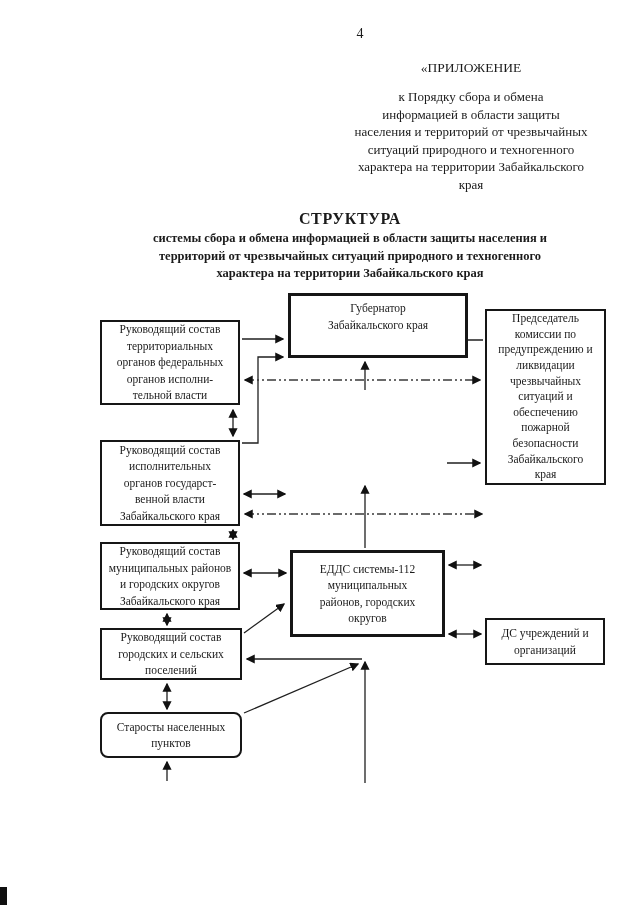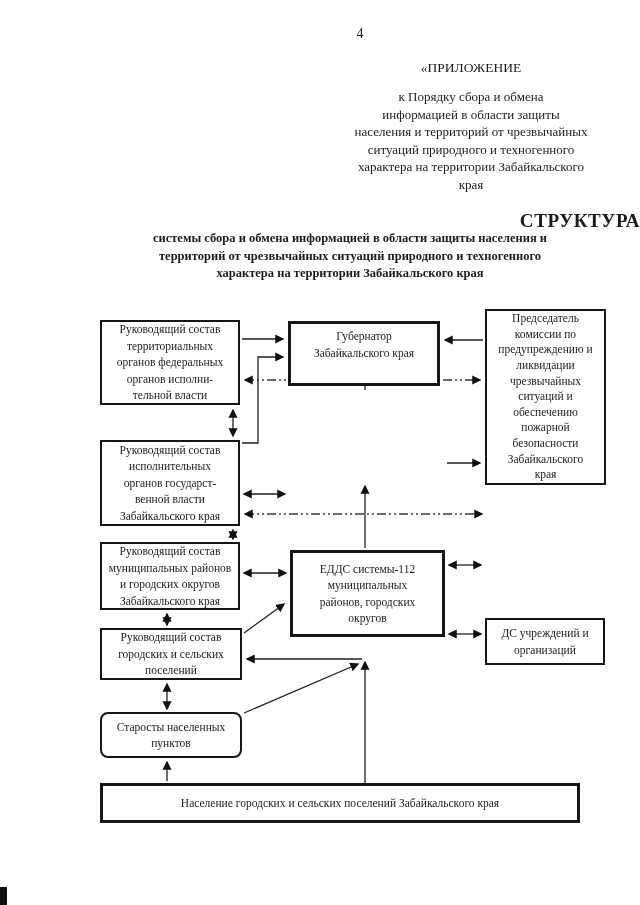--- a/index.html
+++ b/index.html
@@ -5,30 +5,30 @@
   html,body { margin:0; padding:0; background:#e8e8e8; }
   .page {
     position:relative; width:640px; height:905px; margin:0 auto;
     background:#ffffff; overflow:hidden;
     font-family:"Liberation Serif","DejaVu Serif",serif; color:#1b1b1b;
   }
   .centered-text { position:absolute; text-align:center; white-space:pre-line; }
   #page-number { left:330px; top:26px; width:60px; font-size:14px; }
   #appendix-heading { left:331px; top:60px; width:280px; font-size:13.5px; }
   #appendix-text { left:321px; top:88px; width:300px; font-size:13px; line-height:17.5px; }
-  #doc-title { left:60px; top:210px; width:580px; font-size:19px; font-weight:bold; letter-spacing:0.6px;text-align:right; }
+  #doc-title { left:60px; top:210px; width:580px; font-size:16px; font-weight:bold; letter-spacing:0.6px; }
   #doc-subtitle { left:30px; top:230px; width:640px; font-size:12.5px; font-weight:bold; line-height:17.5px; }
 
   .node {
     position:absolute; box-sizing:border-box; background:#ffffff;
     border:2.5px solid #161616; display:flex; align-items:center; justify-content:center;
     text-align:center; white-space:pre-line; font-size:11.5px; line-height:16.5px;
   }
   #n-terr    { left:100px; top:320px; width:140px; height:85px; }
-  #n-gov     { left:288px; top:293px; width:152px; height:65px; border-width:3px; align-items:flex-start; padding-top:4px;margin-top:28px; }
+  #n-gov     { left:288px; top:293px; width:180px; height:65px; border-width:3px; align-items:flex-start; padding-top:4px; }
   #n-chair   { left:485px; top:309px; width:121px; height:176px; border-width:2px; line-height:15.6px; }
   #n-cuks    { left:288px; top:392px; width:157px; height:89px; border-width:3px; }
   #n-exec    { left:100px; top:440px; width:140px; height:86px; }
   #n-mun     { left:100px; top:542px; width:140px; height:68px; }
   #n-edds    { left:290px; top:550px; width:155px; height:87px; border-width:3px; }
   #n-dds     { left:485px; top:535px; width:120px; height:56px; border-width:2px; }
   #n-ds      { left:485px; top:618px; width:120px; height:47px; border-width:2px; }
   #n-settl   { left:100px; top:628px; width:142px; height:52px; }
   #n-elders  { left:100px; top:712px; width:142px; height:46px;border-radius:8px; }
   #n-pop     { left:100px; top:783px; width:480px; height:40px; border-width:3px; }
@@ -117,16 +117,15 @@
 муниципальных
 районов, городских
 округов</div>
   <div class="node" id="n-ds">ДС учреждений и
 организаций</div>
   <div class="node" id="n-settl">Руководящий состав
 городских и сельских
 поселений</div>
   <div class="node" id="n-elders">Старосты населенных
 пунктов</div>
-  <div class="node" id="n-pop">Население городских и сельских поселений Забайкальского края</div>
 
   <div id="corner-artifact"></div>
 </div>
 
 </body></html>

